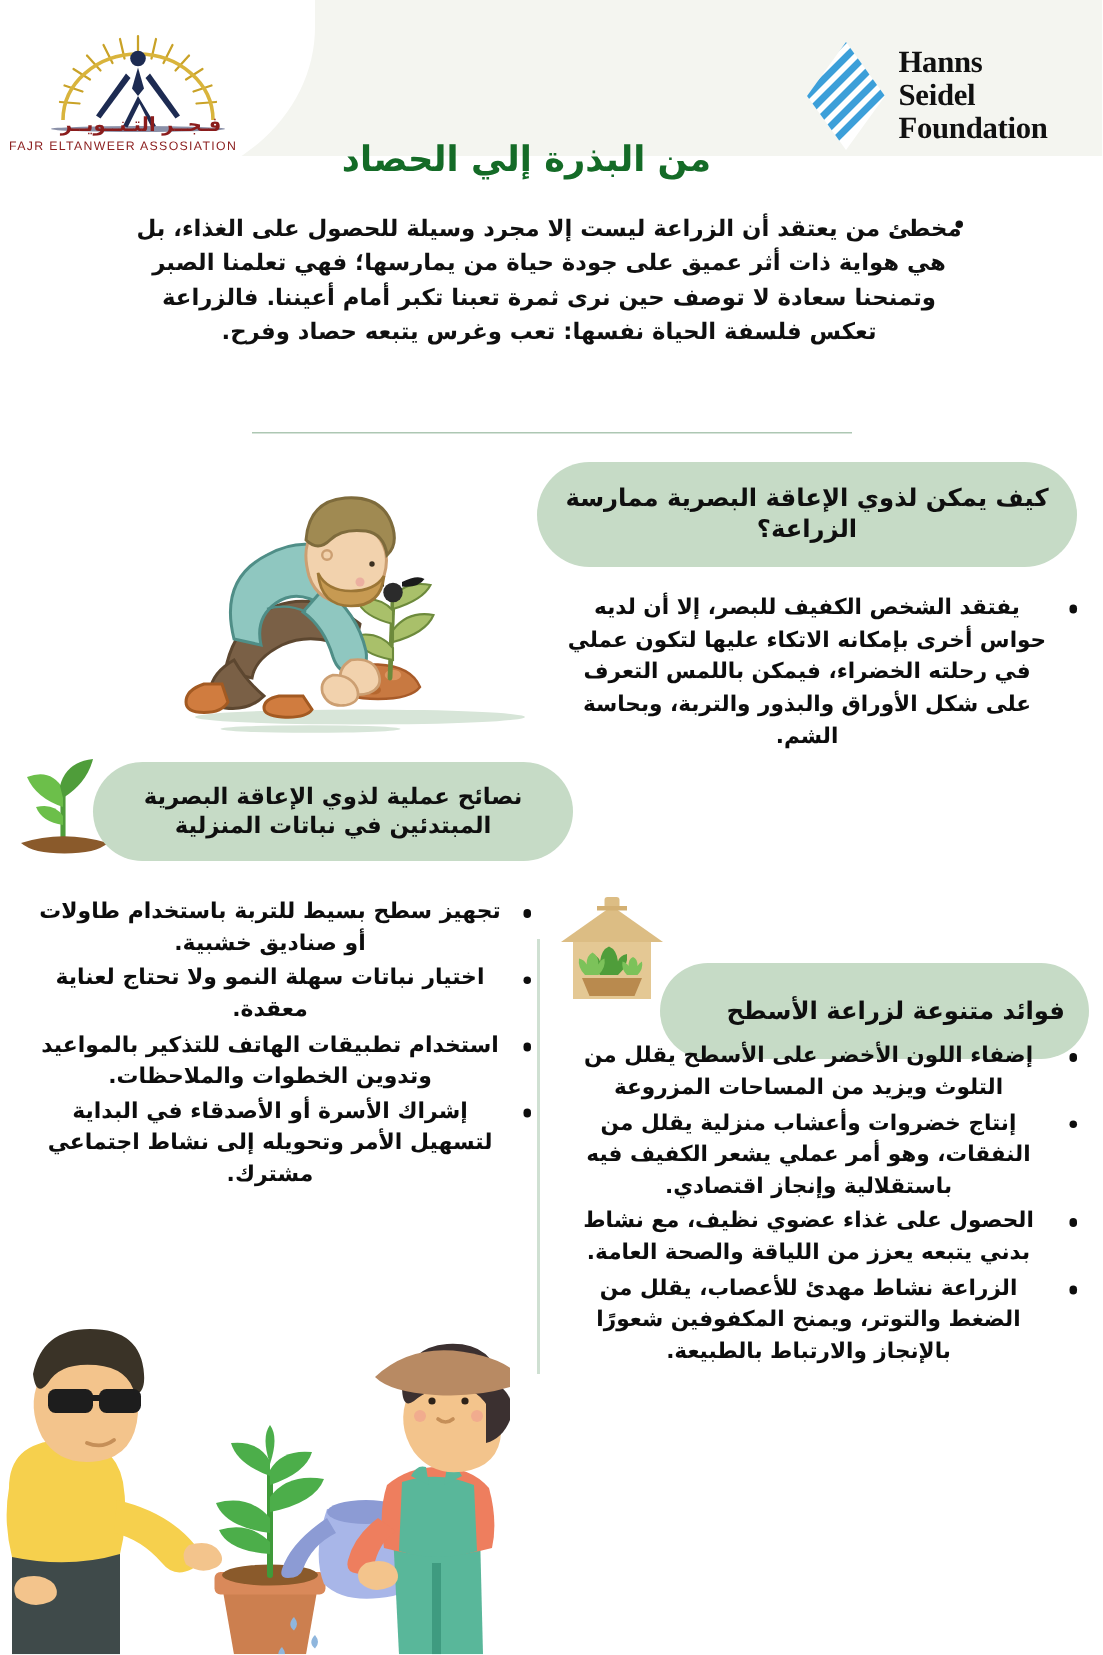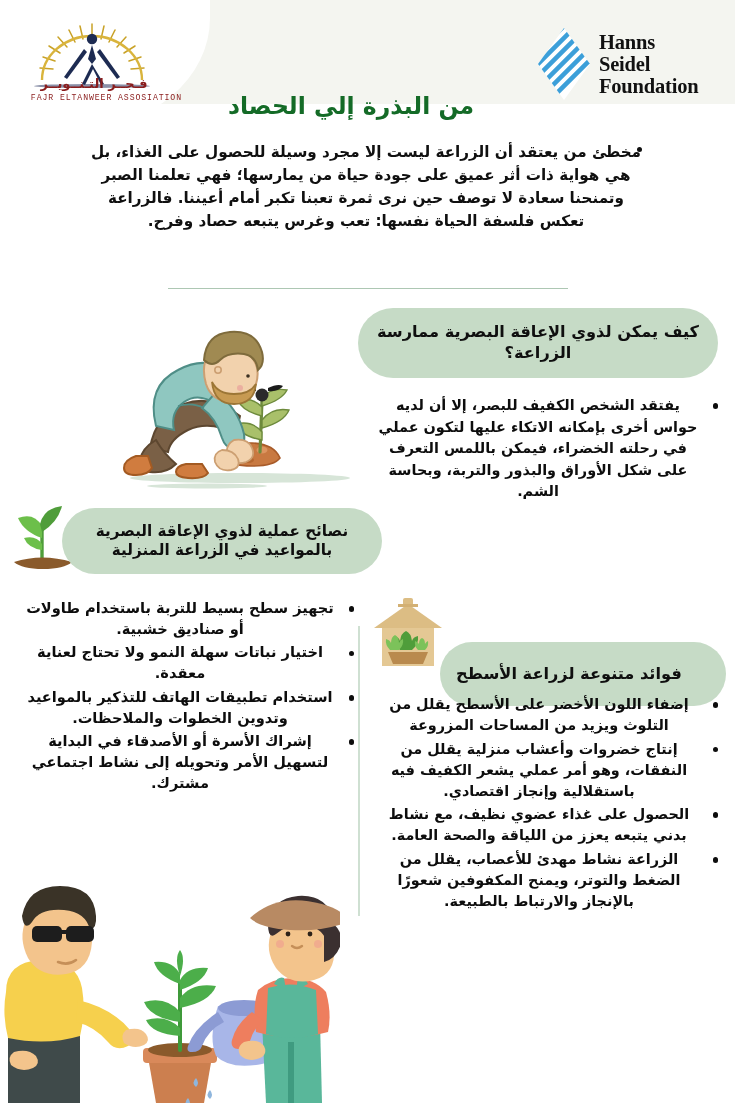--- a/index.html
+++ b/index.html
@@ -27,22 +27,22 @@
     width: 250px; height: 168px;
     background: #ffffff;
     border-bottom-right-radius: 130px 110px;
   }
   .fajr-logo {
     position: absolute; left: 12px; top: 18px;
     width: 160px; height: 86px;
   }
   .fajr-caption {
     position: absolute; left: 6px; top: 93px;
-    width: 176px; text-align: right;
-    font-family: Liberation Mono, monospace;
+    width: 176px; text-align: left;
+    font-family: Liberation Sans, sans-serif;
     font-size: 8.2px; letter-spacing: 0.9px;
     color: #8a1c1c; white-space: nowrap;
   }
   .fajr-arabic {
     position: absolute; left: 6px; top: 76px;
     width: 176px; text-align: center;
     font-size: 13px; color: #8a1c1c;
     font-weight: 700; direction: rtl;
   }
 
@@ -88,21 +88,21 @@
   .divider-v {
     position: absolute; width: 2px;
     background: #cfe0d2;
   }
 
   
   .pill {
     position: absolute;
     background: #c6dbc6;
     border-radius: 36px;
-    display: flex; align-items: center; justify-content: flex-end;
+    display: flex; align-items: center; justify-content: flex-start;
     text-align: center; direction: rtl;
     font-weight: 700; color: #0f0f0f;
     padding: 6px 16px;
     line-height: 1.28;
   }
 
   
   .blist { position: absolute; direction: rtl; }
   .blist li {
     list-style: none;
@@ -263,21 +263,21 @@
 
   <svg class="art" style="left:8px; top:492px; width:72px; height:82px;" viewBox="0 0 72 82">
     <path d="M34 70 L34 36" stroke="#4f9d3a" stroke-width="3.4" stroke-linecap="round" fill="none"></path>
     <path d="M34 46 q-18 -6 -24 -20 q16 -6 24 8Z" fill="#6cbf4a"></path>
     <path d="M34 40 q16 -10 20 -26 q-18 2 -22 18Z" fill="#4f9d3a"></path>
     <path d="M34 58 q-14 -2 -18 -12 q12 -3 18 6Z" fill="#6cbf4a"></path>
     <path d="M6 70 q28 -9 58 0 q-8 7 -29 7 q-21 0 -29 -7Z" fill="#8a5a2b"></path>
   </svg>
 
   <div class="pill" style="left:62px; top:508px; width:320px; height:66px; font-size:15.2px;">
-    <span>نصائح عملية لذوي الإعاقة البصرية بالمواعيد في الزراعة المنزلية</span>
+    <span>نصائح عملية لذوي الإعاقة البصرية المبتدئين في نباتات المنزلية</span>
   </div>
 
   <ul class="blist" id="list-left" style="left:24px; top:598px; width:334px;">
       <li>تجهيز سطح بسيط للتربة باستخدام طاولات أو صناديق خشبية.</li>
       <li>اختيار نباتات سهلة النمو ولا تحتاج لعناية معقدة.</li>
       <li>استخدام تطبيقات الهاتف للتذكير بالمواعيد وتدوين الخطوات والملاحظات.</li>
       <li>إشراك الأسرة أو الأصدقاء في البداية لتسهيل الأمر وتحويله إلى نشاط اجتماعي مشترك.</li>
     </ul>
 
   <svg class="art" style="left:368px; top:598px; width:80px; height:72px;" viewBox="0 0 80 72">

